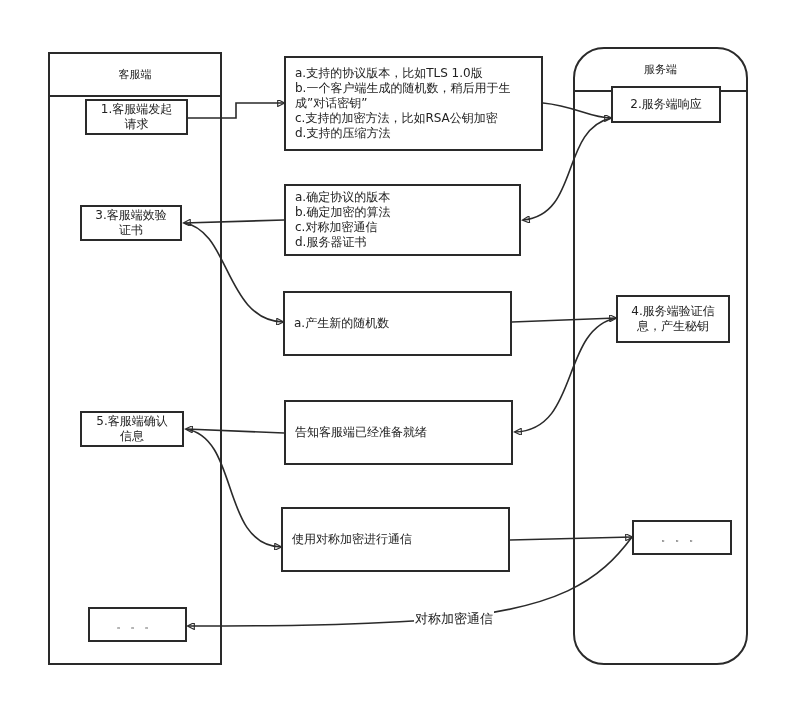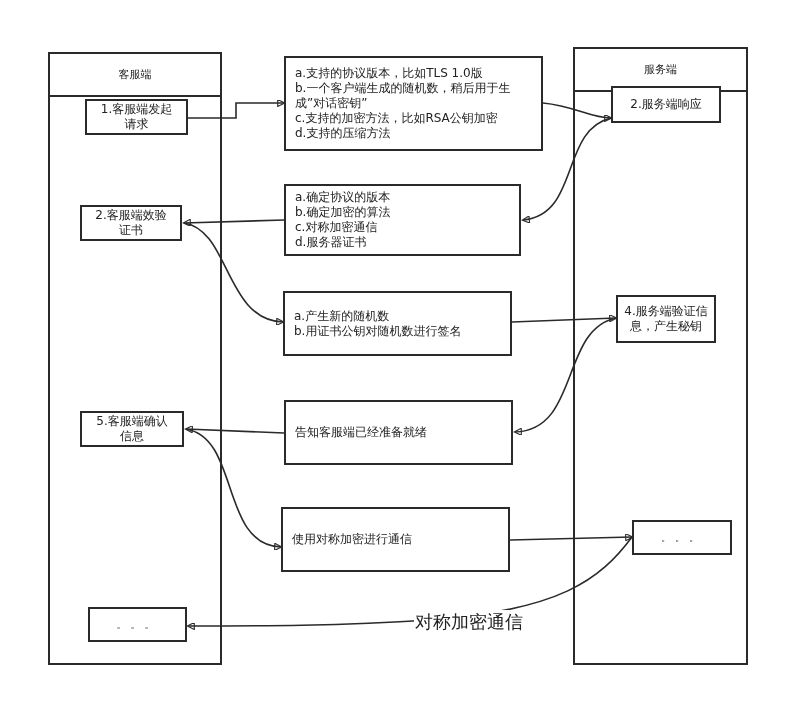--- a/index.html
+++ b/index.html
@@ -9,58 +9,58 @@
   .lane-header { position: absolute; left: 0; right: 0; top: 0; height: 41px;
                  border-bottom: 2px solid #2a2a2a; display: flex; align-items: center;
                  justify-content: center; font-size: 11px; }
   .box { position: absolute; border: 2px solid #2a2a2a; box-sizing: border-box; background: #fff;
          font-size: 12px; line-height: 15px; }
   .box.center { display: flex; align-items: center; justify-content: center; text-align: center; }
   .box.left { display: flex; flex-direction: column; justify-content: center; padding-left: 9px; }
   .line { display: block; white-space: nowrap; }
   svg.connectors { position: absolute; left: 0; top: 0; pointer-events: none; }
   svg.connectors path { fill: none; stroke: #2a2a2a; stroke-width: 1.6; }
-  .edge-label { position: absolute; background: #fff; font-size: 18px; padding: 0 1px; }
+  .edge-label { position: absolute; background: #fff; font-size: 13px; padding: 0 1px; }
 </style>
 </head>
 <body>
 
 <div class="lane" style="left:48px;top:52px;width:174px;height:613px;">
   <div class="lane-header">客服端</div>
 </div>
-<div class="lane" style="left:573px;top:47px;width:175px;height:618px;">
+<div class="lane" style="left:573px;top:47px;width:175px;height:618px;border-radius:31px;">
   <div class="lane-header">服务端</div>
 </div>
 
 <div class="box center" style="left:85px;top:99px;width:103px;height:36px;">
   <div>
     <span class="line">1.客服端发起</span>
     <span class="line">请求</span>
   </div>
 </div>
 <div class="box center" style="left:80px;top:205px;width:102px;height:36px;">
   <div>
-    <span class="line">2.客服端效验</span>
+    <span class="line">3.客服端效验</span>
     <span class="line">证书</span>
   </div>
 </div>
 <div class="box center" style="left:80px;top:411px;width:104px;height:36px;">
   <div>
     <span class="line">5.客服端确认</span>
     <span class="line">信息</span>
   </div>
 </div>
 <div class="box center" style="left:88px;top:607px;width:99px;height:35px;font-size:10px;letter-spacing:4px;">
   <span>。。。</span>
 </div>
 
 <div class="box center" style="left:611px;top:86px;width:110px;height:37px;">
   <span>2.服务端响应</span>
 </div>
-<div class="box center" style="left:616px;top:295px;width:100px;height:48px;">
+<div class="box center" style="left:616px;top:295px;width:114px;height:48px;">
   <div>
     <span class="line">4.服务端验证信</span>
     <span class="line">息，产生秘钥</span>
   </div>
 </div>
 <div class="box center" style="left:632px;top:520px;width:100px;height:35px;font-size:10px;letter-spacing:4px;">
   <span>。。。</span>
 </div>
 
 <div class="box left" style="left:284px;top:56px;width:259px;height:95px;">
@@ -71,21 +71,20 @@
   <span class="line">d.支持的压缩方法</span>
 </div>
 <div class="box left" style="left:284px;top:184px;width:237px;height:72px;">
   <span class="line">a.确定协议的版本</span>
   <span class="line">b.确定加密的算法</span>
   <span class="line">c.对称加密通信</span>
   <span class="line">d.服务器证书</span>
 </div>
 <div class="box left" style="left:283px;top:291px;width:229px;height:65px;">
   <span class="line">a.产生新的随机数</span>
-  <span class="line">b.用证书公钥对随机数进行签名</span>
 </div>
 <div class="box left" style="left:284px;top:400px;width:229px;height:65px;justify-content:center;">
   <span class="line">告知客服端已经准备就绪</span>
 </div>
 <div class="box left" style="left:281px;top:507px;width:229px;height:65px;">
   <span class="line">使用对称加密进行通信</span>
 </div>
 
 <svg class="connectors" width="810" height="727">
   <defs>

